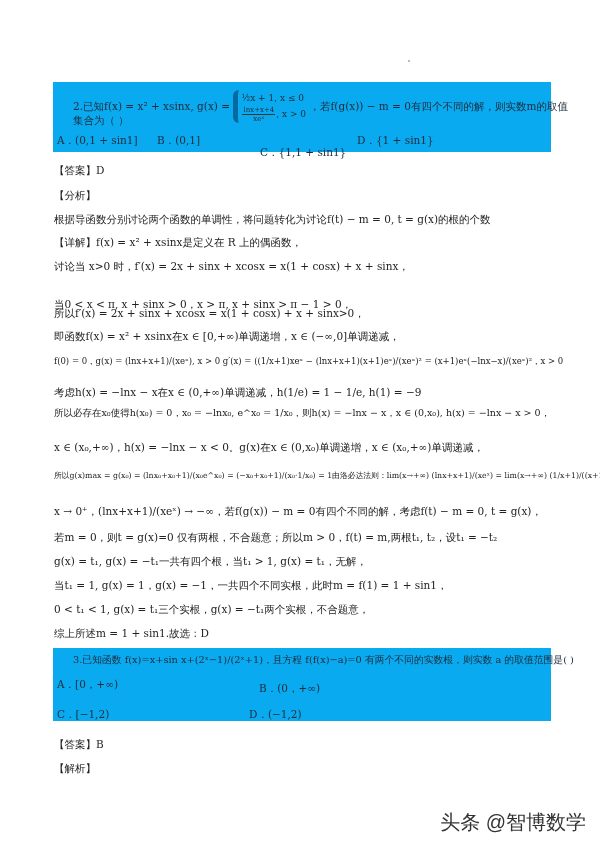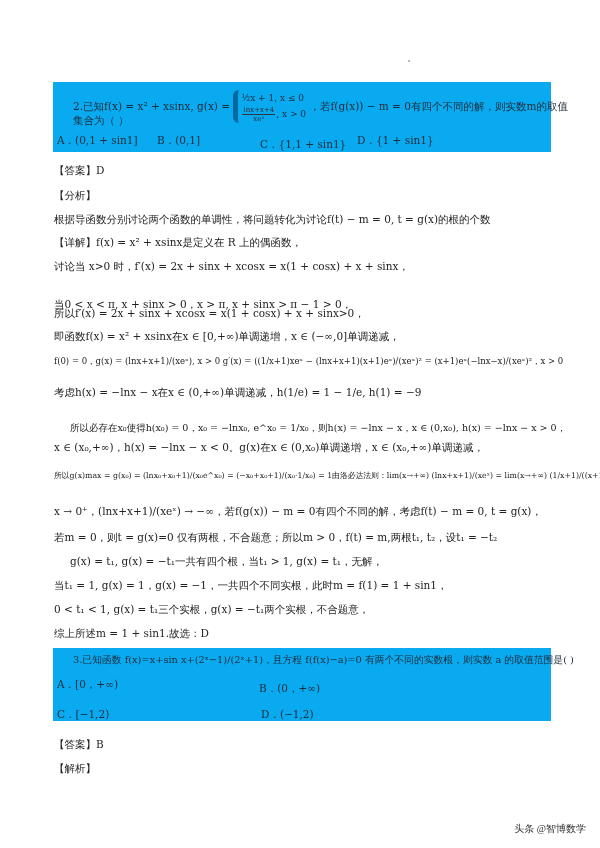--- a/index.html
+++ b/index.html
@@ -13,21 +13,21 @@
   }
   .q2 { top: 82px; height: 70px; }
   .q3 { top: 648px; height: 73px; }
   .qline { position: absolute; left: 20px; white-space: nowrap; }
   .opt { position: absolute; white-space: nowrap; }
   .line { position: absolute; left: 54px; font-size: 10.5px; white-space: nowrap; color: #222; }
   .frac { display: inline-block; vertical-align: middle; text-align: center; font-size: 7px; line-height: 8px; margin: 0 1px; }
   .frac .num { display: block; border-bottom: 0.8px solid #333; padding: 0 1px; }
   .frac .den { display: block; padding: 0 1px; }
   .piece { display: inline-block; vertical-align: middle; border-left: 5px solid #0369a1; border-radius: 6px 0 0 6px; padding-left: 3px; font-size: 9px; line-height: 16px; }
-  .watermark { position: absolute; right: 14px; bottom: 12px; font-family: Liberation Serif, serif; font-size: 10px; color: #333; }
+  .watermark { position: absolute; right: 14px; bottom: 12px; font-family: Liberation Sans, sans-serif; font-size: 20px; color: #333; }
   .dot { position: absolute; left: 408px; top: 60px; width: 2px; height: 2px; background: #bbb; }
 </style>
 </head>
 <body>
 
 <div class="dot"></div>
 
 <div class="qbox q2">
   <div class="qline" style="top:8px;">
     <span>2.已知f(x) = x² + xsinx,   g(x) =</span>
@@ -35,48 +35,48 @@
       <span style="display:block;">½x + 1, x ≤ 0</span>
       <span style="display:block;">
         <span class="frac"><span class="num">lnx+x+4</span><span class="den">xeˣ</span></span><span>, x &gt; 0</span>
       </span>
     </span>
     <span>，若f(g(x)) − m = 0有四个不同的解，则实数m的取值</span>
   </div>
   <div class="qline" style="top:32px;">集合为（          ）</div>
   <div class="opt" style="top:52px; left:4px;">A．(0,1 + sin1]</div>
   <div class="opt" style="top:52px; left:104px;">B．(0,1]</div>
-  <div class="opt" style="top:56px; left:207px;">C．{1,1 + sin1}</div>
+  <div class="opt" style="top:64px; left:207px;">C．{1,1 + sin1}</div>
   <div class="opt" style="top:52px; left:304px;">D．{1 + sin1}</div>
 </div>
 
 <div class="line" style="top:164px;">【答案】D</div>
 <div class="line" style="top:189px;">【分析】</div>
 <div class="line" style="top:213px;">根据导函数分别讨论两个函数的单调性，将问题转化为讨论f(t) − m = 0, t = g(x)的根的个数</div>
 <div class="line" style="top:236px;">【详解】f(x) = x² + xsinx是定义在 R 上的偶函数，</div>
 <div class="line" style="top:260px;">讨论当 x&gt;0 时，f′(x) = 2x + sinx + xcosx = x(1 + cosx) + x + sinx，</div>
 <div class="line" style="top:298px;">当0 &lt; x &lt; π, x + sinx &gt; 0，x &gt; π, x + sinx &gt; π − 1 &gt; 0，</div>
 <div class="line" style="top:307px;">所以f′(x) = 2x + sinx + xcosx = x(1 + cosx) + x + sinx&gt;0，</div>
 <div class="line" style="top:330px;">即函数f(x) = x² + xsinx在x ∈ [0,+∞)单调递增，x ∈ (−∞,0]单调递减，</div>
 <div class="line" style="top:356px; font-size:8.5px;">f(0) = 0，g(x) = (lnx+x+1)/(xeˣ), x &gt; 0 g′(x) = ((1/x+1)xeˣ − (lnx+x+1)(x+1)eˣ)/(xeˣ)² = (x+1)eˣ(−lnx−x)/(xeˣ)²，x &gt; 0</div>
 <div class="line" style="top:386px;">考虑h(x) = −lnx − x在x ∈ (0,+∞)单调递减，h(1/e) = 1 − 1/e, h(1) = −9</div>
-<div class="line" style="top:422px; font-size:9.5px;margin-left:16px;">所以必存在x₀使得h(x₀) = 0，x₀ = −lnx₀, e^x₀ = 1/x₀，则h(x) = −lnx − x，x ∈ (0,x₀), h(x) = −lnx − x &gt; 0，</div>
+<div class="line" style="top:407px; font-size:9.5px;">所以必存在x₀使得h(x₀) = 0，x₀ = −lnx₀, e^x₀ = 1/x₀，则h(x) = −lnx − x，x ∈ (0,x₀), h(x) = −lnx − x &gt; 0，</div>
 <div class="line" style="top:441px;">x ∈ (x₀,+∞)，h(x) = −lnx − x &lt; 0。g(x)在x ∈ (0,x₀)单调递增，x ∈ (x₀,+∞)单调递减，</div>
 <div class="line" style="top:470px; font-size:7.8px;">所以g(x)max = g(x₀) = (lnx₀+x₀+1)/(x₀e^x₀) = (−x₀+x₀+1)/(x₀·1/x₀) = 1由洛必达法则：lim(x→+∞) (lnx+x+1)/(xeˣ) = lim(x→+∞) (1/x+1)/((x+1)eˣ) = 0，</div>
 <div class="line" style="top:505px;">x → 0⁺，(lnx+x+1)/(xeˣ) → −∞，若f(g(x)) − m = 0有四个不同的解，考虑f(t) − m = 0, t = g(x)，</div>
 <div class="line" style="top:531px;">若m = 0，则t = g(x)=0 仅有两根，不合题意；所以m &gt; 0，f(t) = m,两根t₁, t₂，设t₁ = −t₂</div>
-<div class="line" style="top:555px;margin-left:16px;">g(x) = t₁, g(x) = −t₁一共有四个根，当t₁ &gt; 1, g(x) = t₁，无解，</div>
+<div class="line" style="top:555px;">g(x) = t₁, g(x) = −t₁一共有四个根，当t₁ &gt; 1, g(x) = t₁，无解，</div>
 <div class="line" style="top:579px;">当t₁ = 1, g(x) = 1，g(x) = −1，一共四个不同实根，此时m = f(1) = 1 + sin1，</div>
 <div class="line" style="top:603px;">0 &lt; t₁ &lt; 1, g(x) = t₁三个实根，g(x) = −t₁两个实根，不合题意，</div>
 <div class="line" style="top:627px;">综上所述m = 1 + sin1.故选：D</div>
 
 <div class="qbox q3">
   <div class="qline" style="top:6px; font-size:9.8px;">3.已知函数 f(x)=x+sin x+(2ˣ−1)/(2ˣ+1)，且方程 f(f(x)−a)=0 有两个不同的实数根，则实数 a 的取值范围是(      )</div>
   <div class="opt" style="top:30px; left:4px;">A．[0，+∞)</div>
   <div class="opt" style="top:34px; left:206px;">B．(0，+∞)</div>
   <div class="opt" style="top:60px; left:4px;">C．[−1,2)</div>
-  <div class="opt" style="top:60px; left:208px;">D．(−1,2)</div>
+  <div class="opt" style="top:60px; left:196px;">D．(−1,2)</div>
 </div>
 
 <div class="line" style="top:738px;">【答案】B</div>
 <div class="line" style="top:762px;">【解析】</div>
 
 <div class="watermark">头条 @智博数学</div>
 
 </body></html>

